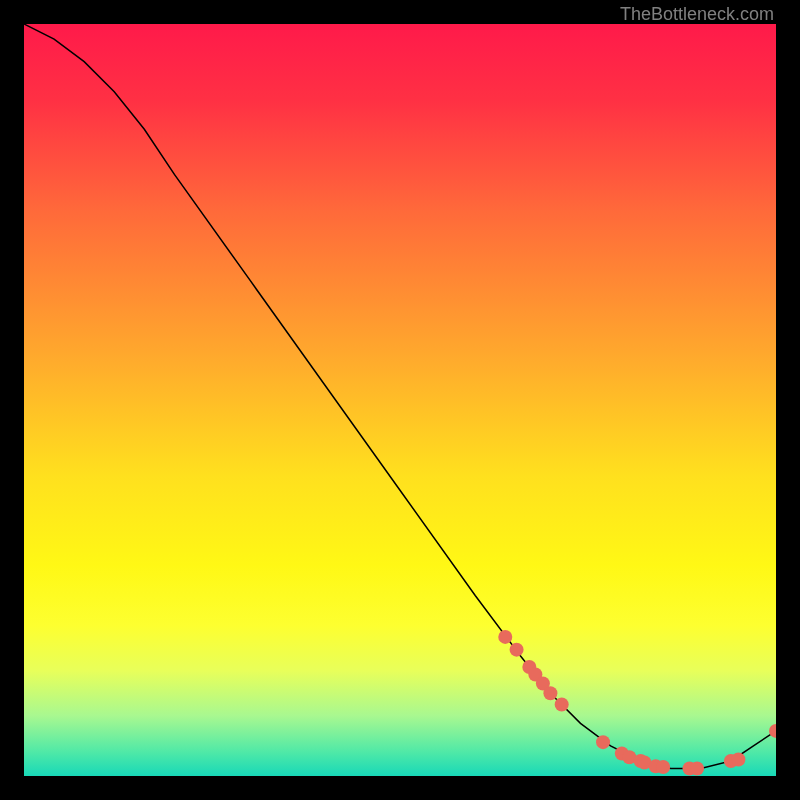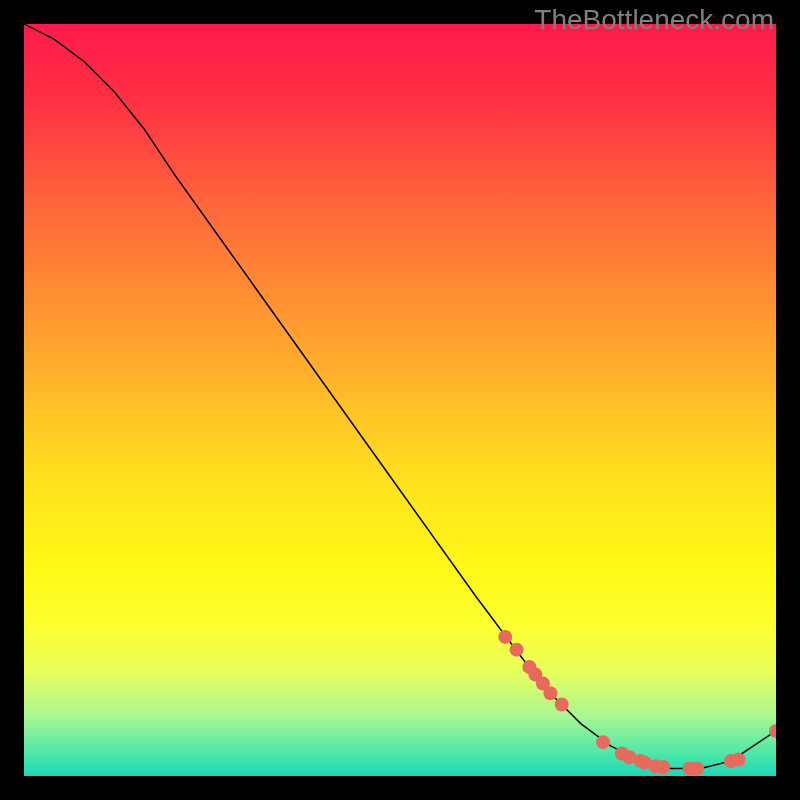--- a/index.html
+++ b/index.html
@@ -15,21 +15,21 @@
     position: relative;
     width: 800px;
     height: 800px;
     background: #000;
   }
   .watermark {
     position: absolute;
     top: 4px;
     right: 26px;
     color: #808080;
-    font-size: 28px;
+    font-size: 18px;
     font-weight: 500;
     z-index: 3;
   }
   .plot-area {
     position: absolute;
     left: 24px;
     top: 24px;
     width: 752px;
     height: 752px;
   }

